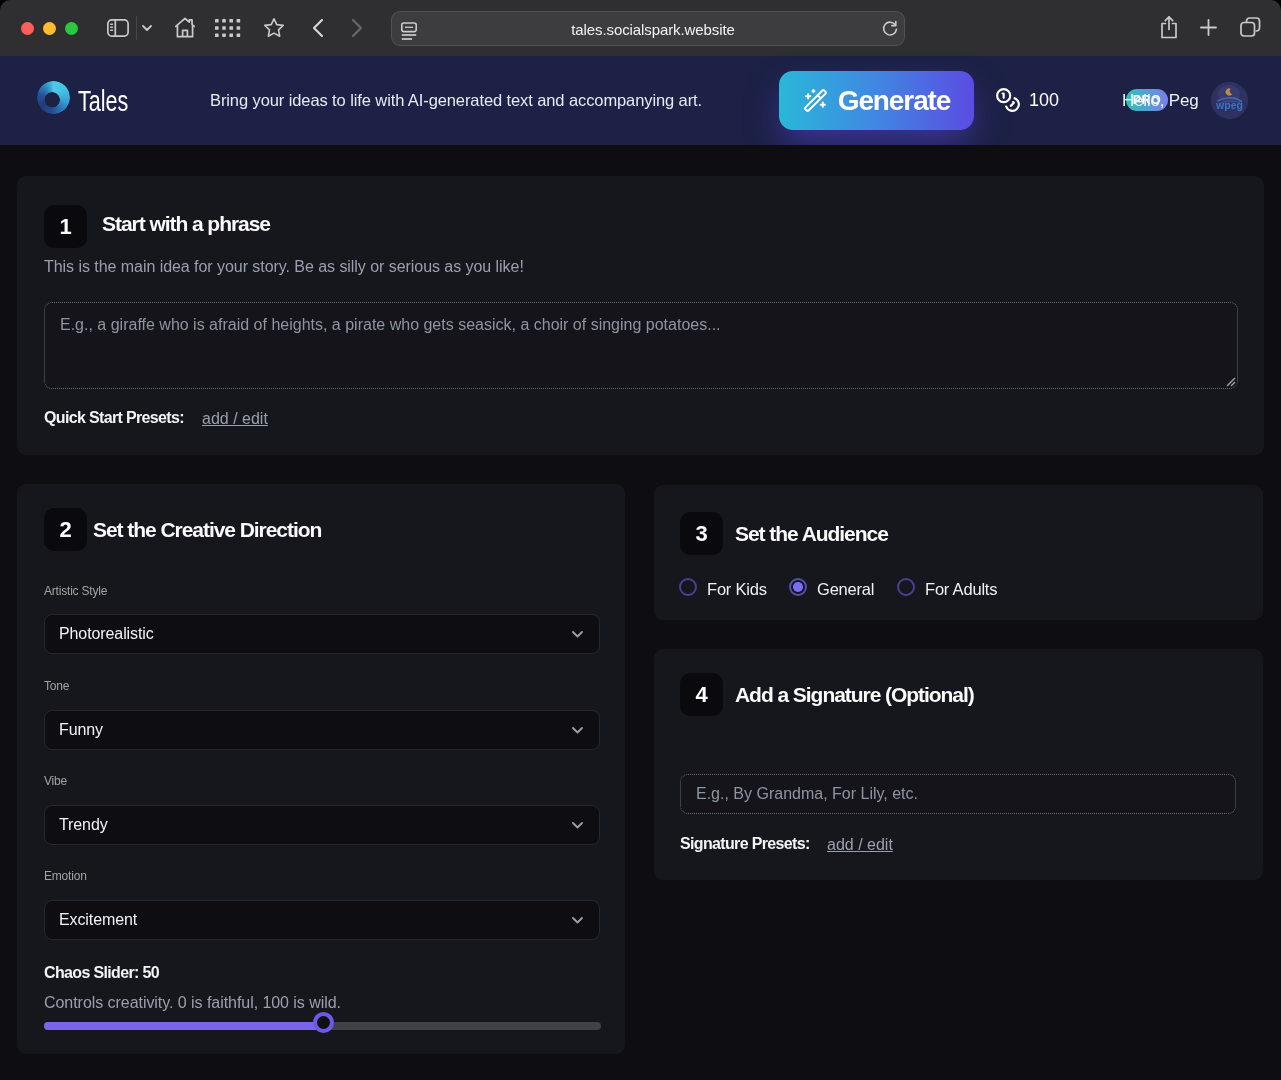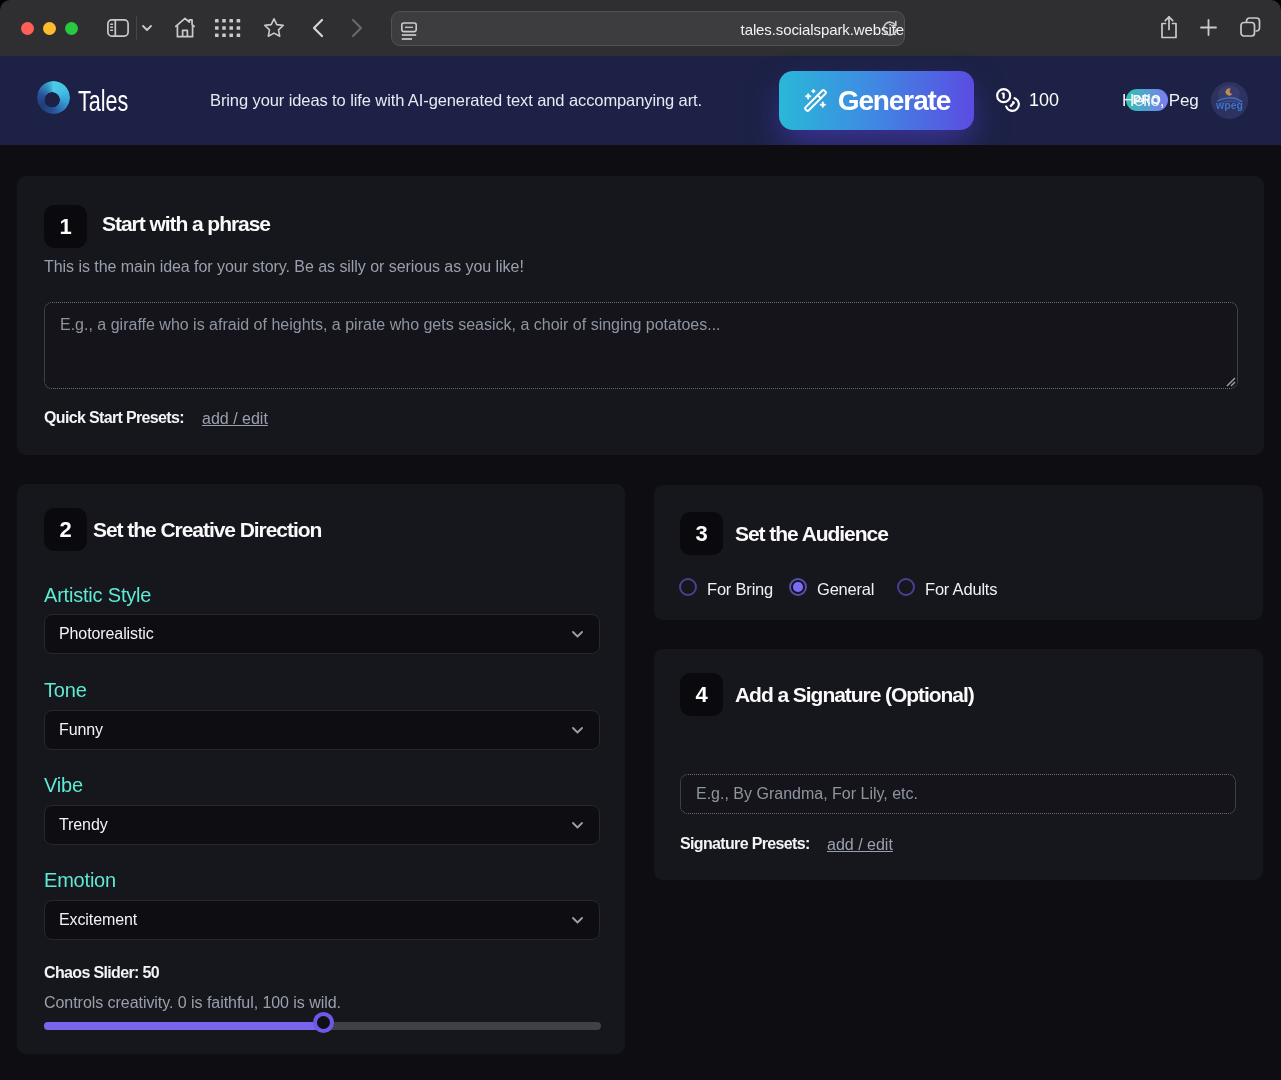--- a/index.html
+++ b/index.html
@@ -6,21 +6,21 @@
   html,body { width:1281px; height:1080px; background:#000; overflow:hidden; }
   body { font-family:"Liberation Sans", sans-serif; position:relative; }
   .abs { position:absolute; }
   
   #toolbar { left:0; top:0; width:1281px; height:56px; background:#2f2f31; border-radius:10px 10px 0 0; }
   .dot { width:13px; height:13px; border-radius:50%; top:21.5px; }
   #d1 { left:21px; background:#fe5f57; }
   #d2 { left:43px; background:#febc2e; }
   #d3 { left:65px; background:#28c840; }
   #urlbar { left:391px; top:11px; width:514px; height:35px; background:#3d3c3e; border:1px solid #525254; border-radius:9px; }
-  #urltext { left:10px; right:0; top:0; height:35px; line-height:35px; text-align:right; color:#f2f2f2; font-size:15px; letter-spacing:-0.1px; }
+  #urltext { left:10px; right:0; top:0; height:35px; line-height:35px; text-align:center; color:#f2f2f2; font-size:15px; letter-spacing:-0.1px; }
   
   #header { left:0; top:56px; width:1281px; height:104px; background:#1c2145; }
   #tales { left:78px; top:28px; color:#fff; font-size:30px; letter-spacing:0px; font-weight:400; transform:scaleX(0.72); transform-origin:0 0; }
   #tagline { left:210px; top:35px; color:#e7e9f3; font-size:16.5px; letter-spacing:-0.1px; }
   #genbtn { left:779px; top:15px; width:195px; height:59px; border-radius:14px;
             background:linear-gradient(90deg,#29b8d8 0%, #3e8ce2 45%, #5b4ce2 100%);
             box-shadow:0 16px 34px -4px rgba(88,70,228,0.55);
             display:flex; align-items:center; justify-content:center; gap:10px;
             color:#fff; font-size:28px; font-weight:700; letter-spacing:-1.1px; }
   #credits { left:1029px; top:34px; color:#fff; font-size:18px; font-weight:500; }
@@ -40,21 +40,21 @@
   #card3 { left:654px; top:340px; width:609px; height:135px; }
   #card4 { left:654px; top:504px; width:609px; height:231px; }
   .badge { position:absolute; width:43px; height:43px; background:#0a0a0e; border-radius:10px;
            color:#fff; font-size:22px; font-weight:700; text-align:center; line-height:43px; }
   .ctitle { position:absolute; color:#fafafa; font-size:21px; font-weight:700; letter-spacing:-1.05px; }
   .sub { position:absolute; color:#99a0ac; font-size:16px; letter-spacing:-0.05px; }
   .dotted { position:absolute; border:1px dotted #666b77; border-radius:8px; background:#14141a; }
   .ph { position:absolute; color:#8e95a1; font-size:16px; letter-spacing:0px; }
   .presets-label { position:absolute; color:#f3f4f6; font-size:16px; font-weight:700; letter-spacing:-0.65px; }
   .link { position:absolute; color:#9aa1ae; font-size:16px; text-decoration:underline; letter-spacing:0px; }
-  .flabel { position:absolute; color:#5eead4; font-size:20px; letter-spacing:-0.2px; }
+  .flabel { position:absolute; color:#a3a3a3; font-size:12px; letter-spacing:-0.2px; }
   .select { position:absolute; left:27px; width:556px; height:40px; background:#0d0d12;
             border:1px solid #27272f; border-radius:8px; color:#f2f3f6; font-size:16px;
             line-height:38px; padding-left:14px; letter-spacing:-0.1px; }
   .chev { position:absolute; right:16px; top:16px; width:11px; height:7px; }
   .radio { position:absolute; width:18px; height:18px; border-radius:50%; border:2px solid #474193; }
   .rlabel { position:absolute; color:#eef0f4; font-size:16.5px; letter-spacing:-0.2px; }
 </style>
 </head>
 <body>
 
@@ -238,21 +238,21 @@
 
       <div class="abs" style="left:27px;top:682px;top:538px;width:557px;height:8px;border-radius:4px;background:#404047"></div>
       <div class="abs" style="left:27px;top:538px;width:279px;height:8px;border-radius:4px;background:#7a64ee"></div>
       <div class="abs" style="left:295.5px;top:528px;width:21px;height:21px;border-radius:50%;border:4.5px solid #6d58e8;background:#0f0f15"></div>
     </div>
 
     <div id="card3" class="card">
       <div class="badge" style="left:26px;top:27px">3</div>
       <div class="ctitle" style="left:81px;top:37px">Set the Audience</div>
       <div class="radio" style="left:25px;top:233px;top:93px"></div>
-      <div class="rlabel" style="left:53px;top:95px">For Bring</div>
+      <div class="rlabel" style="left:53px;top:95px">For Kids</div>
       <div class="radio" style="left:135px;top:93px;border-color:#564fae">
         <div class="abs" style="left:2.2px;top:2.2px;width:9.6px;height:9.6px;border-radius:50%;background:#7c6cf5"></div>
       </div>
       <div class="rlabel" style="left:163px;top:95px">General</div>
       <div class="radio" style="left:243px;top:93px"></div>
       <div class="rlabel" style="left:271px;top:95px">For Adults</div>
     </div>
 
     <div id="card4" class="card">
       <div class="badge" style="left:26px;top:24px">4</div>

